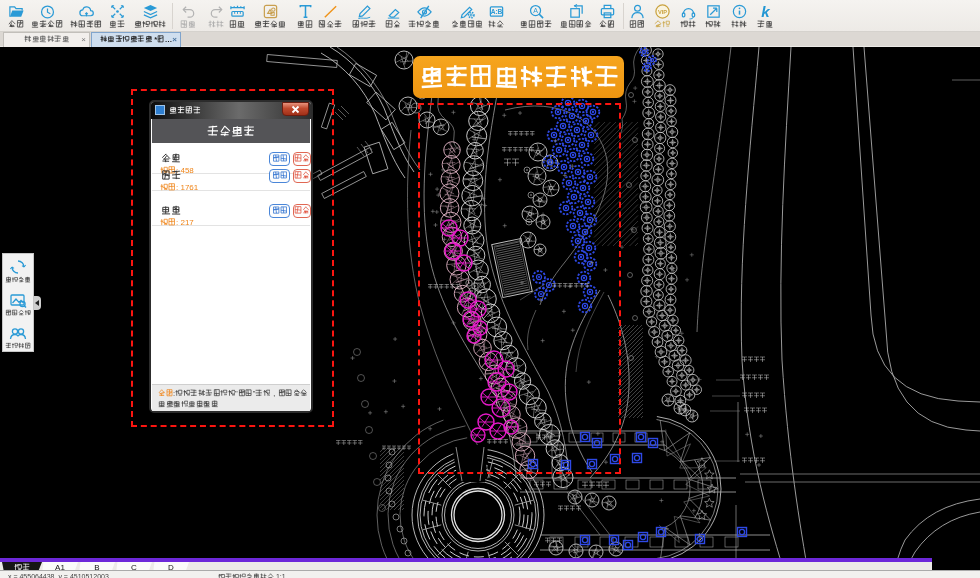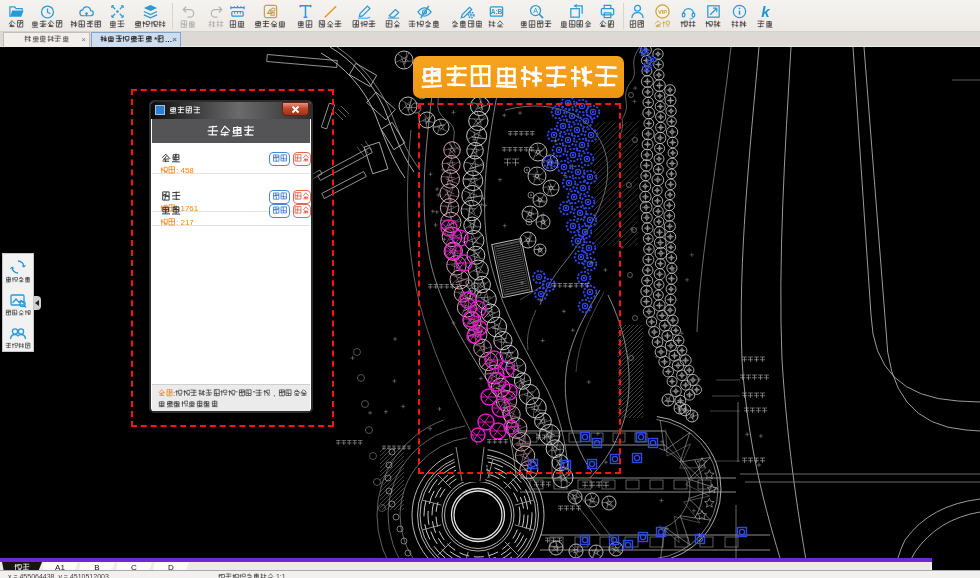--- a/index.html
+++ b/index.html
@@ -1512,21 +1512,21 @@
             <path d="M19 12H86V90H19ZM19 50L86 38M46 12L56 90M17 45L86 35" fill="none" stroke="currentColor" stroke-width="9.5"></path>
           </svg><svg style="width:1em;height:1em;vertical-align:-0.13em" viewBox="0 0 100 100">
             <path d="M13 11H81V87H13ZM13 53L81 63M39 11L46 87" fill="none" stroke="currentColor" stroke-width="9.5"></path>
           </svg></div>
         <div class="bd cj cjdone"><svg style="width:1em;height:1em;vertical-align:-0.13em" viewBox="0 0 100 100">
             <path d="M15 8H87V89H15ZM15 44L87 52M51 8L37 89" fill="none" stroke="currentColor" stroke-width="9.5"></path>
           </svg><svg style="width:1em;height:1em;vertical-align:-0.13em" viewBox="0 0 100 100">
             <path d="M49 9L16 49M46 12L85 49M27 61L77 66M16 85L79 85M43 62L44 90M25 69L76 71" fill="none" stroke="currentColor" stroke-width="9.5"></path>
           </svg></div>
       </div>
-    <div class="row" style="top:38px">
+    <div class="row" style="top:17px">
         <div class="rn cj cjdone"><svg style="width:1em;height:1em;vertical-align:-0.13em" viewBox="0 0 100 100">
             <path d="M17 9H81V91H17ZM17 45L81 59M53 9L37 91M21 30L84 54" fill="none" stroke="currentColor" stroke-width="9.5"></path>
           </svg><svg style="width:1em;height:1em;vertical-align:-0.13em" viewBox="0 0 100 100">
             <path d="M12 17L89 12M10 50L94 43M14 80L88 84M52 6L53 91" fill="none" stroke="currentColor" stroke-width="9.5"></path>
           </svg></div>
         <div class="rc cj cjdone"><svg style="width:1em;height:1em;vertical-align:-0.13em" viewBox="0 0 100 100">
             <path d="M22 14L22 90M6 40L40 38M50 16H91V67H55ZM49 78L92 81M22 43L81 73" fill="none" stroke="currentColor" stroke-width="9.5"></path>
           </svg><svg style="width:1em;height:1em;vertical-align:-0.13em" viewBox="0 0 100 100">
             <path d="M12 9H81V87H12ZM12 44L81 41M45 9L49 87" fill="none" stroke="currentColor" stroke-width="9.5"></path>
           </svg>:&nbsp;1761</div>

